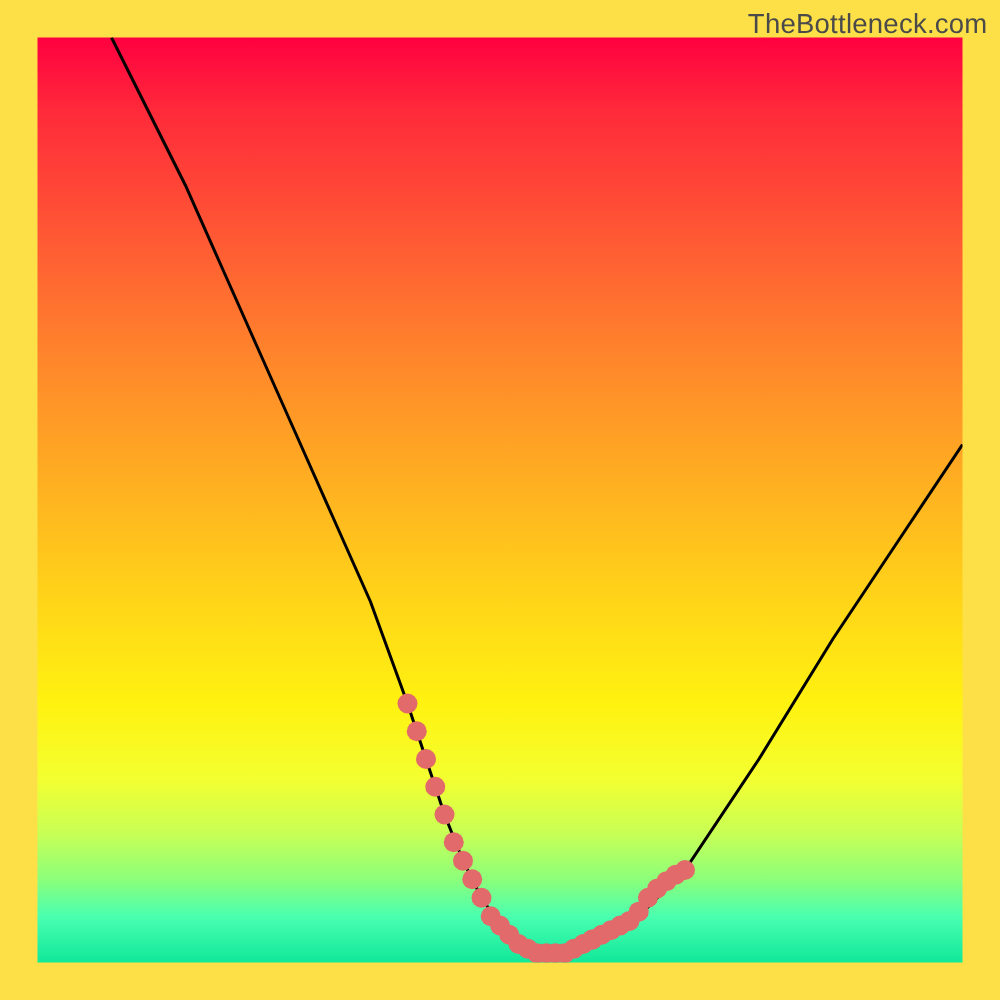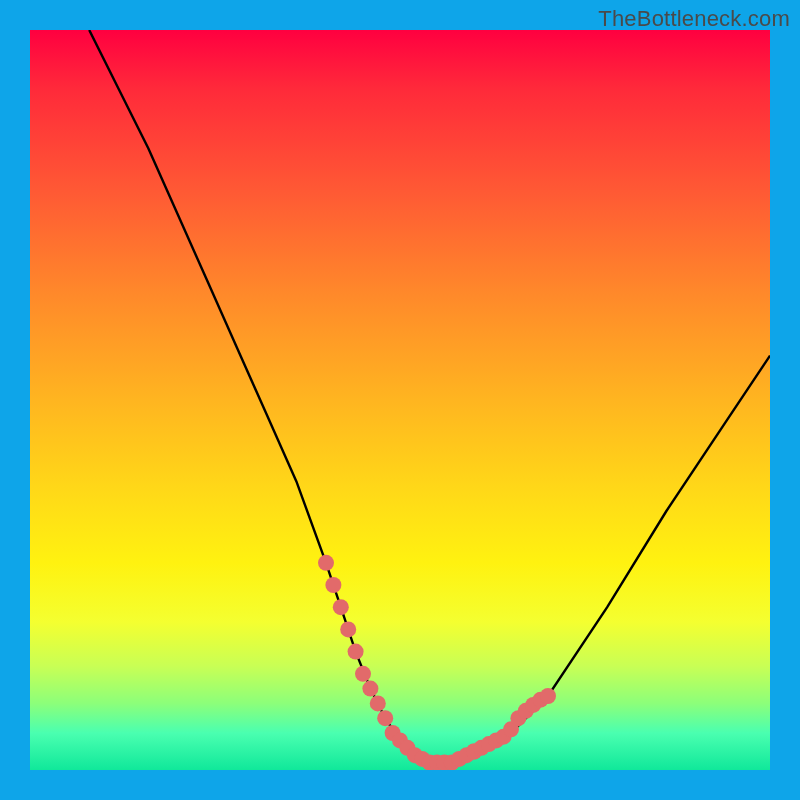--- a/index.html
+++ b/index.html
@@ -8,21 +8,21 @@
     width: 800px;
     height: 800px;
     overflow: hidden;
     background: #000;
     font-family: Arial, Helvetica, sans-serif;
   }
   .frame {
     position: relative;
     width: 800px;
     height: 800px;
-    background: #0ea5e9;
+    background: #fde047;
   }
   .plot-area {
     position: absolute;
     left: 30px;
     top: 30px;
     width: 740px;
     height: 740px;
     
     background: linear-gradient(
       to bottom,

